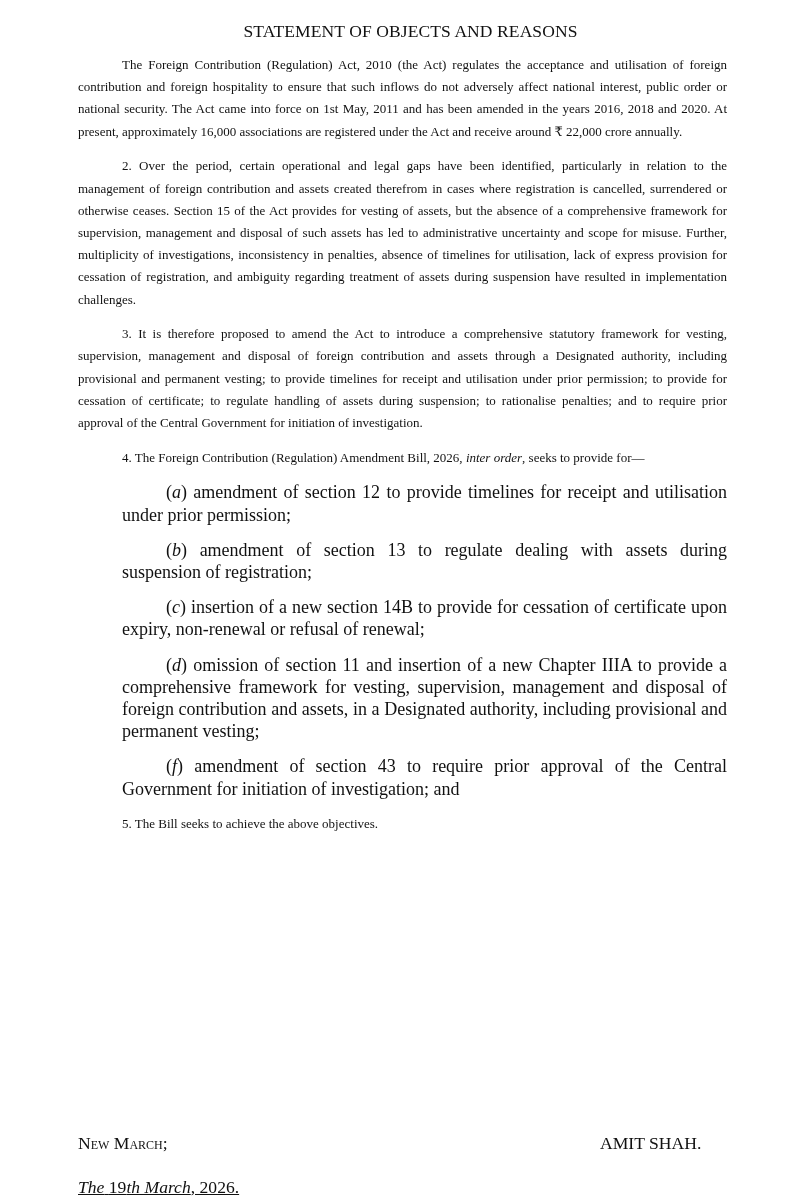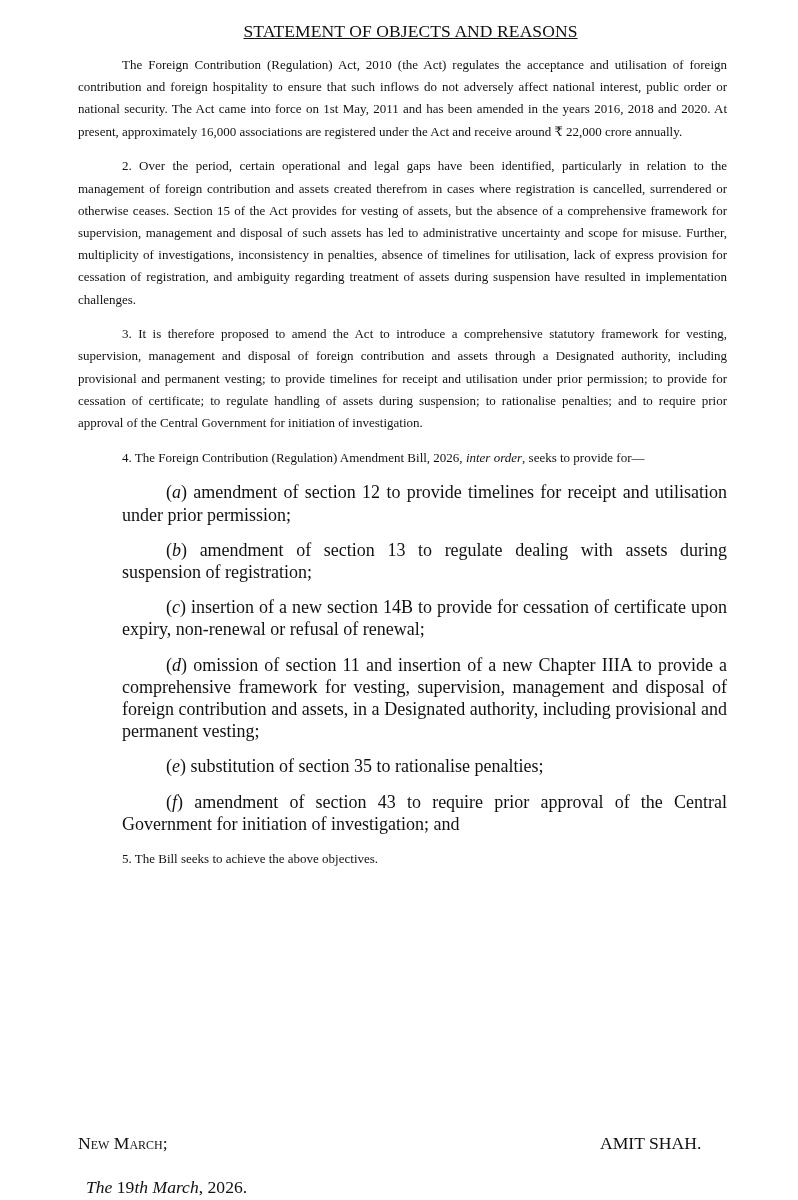--- a/index.html
+++ b/index.html
@@ -22,21 +22,20 @@
     width: 649px;
   }
   .title {
     text-align: center;
     font-size: 17.5px;
     letter-spacing: 0.1px;
     margin: 0 0 10px 0;
     padding-left: 16px;
     line-height: 26px;
     font-weight: normal;
-    text-decoration: underline;
   }
   .para {
     font-size: 13px;
     line-height: 22.2px;
     text-align: justify;
     text-indent: 44px;
     margin: 0 0 12.5px 0;
   }
   .item {
     font-size: 18px;
@@ -61,22 +60,23 @@
     top: 0;
     font-variant: small-caps;
   }
   .signatory {
     position: absolute;
     left: 522px;
     top: 0;
   }
   .date {
     position: absolute;
-    left: 8px;
+    left: 0;
     top: 44px;
+    text-decoration: underline;
   }
   .date i { font-style: italic; }
 </style>
 </head>
 <body>
 
 <div class="page">
   <h1 class="title">STATEMENT OF OBJECTS AND REASONS</h1>
 
   <p class="para">
@@ -111,24 +111,20 @@
   <p class="item">
     <span class="lbl">(<i>c</i>)</span>
     <span>insertion of a new section 14B to provide for cessation of certificate upon expiry, non-renewal or refusal of renewal;</span>
   </p>
 
   <p class="item">
     <span class="lbl">(<i>d</i>)</span>
     <span>omission of section 11 and insertion of a new Chapter IIIA to provide a comprehensive framework for vesting, supervision, management and disposal of foreign contribution and assets, in a Designated authority, including provisional and permanent vesting;</span>
   </p>
 
-  <p class="item">
-    <span class="lbl">(<i>e</i>)</span>
-    <span>substitution of section 35 to rationalise penalties;</span>
-  </p>
 
   <p class="item">
     <span class="lbl">(<i>f</i>)</span>
     <span>amendment of section 43 to require prior approval of the Central Government for initiation of investigation; and</span>
   </p>
 
 
   <p class="para">
     <span>5.</span>
     <span>The Bill seeks to achieve the above objectives.</span>

